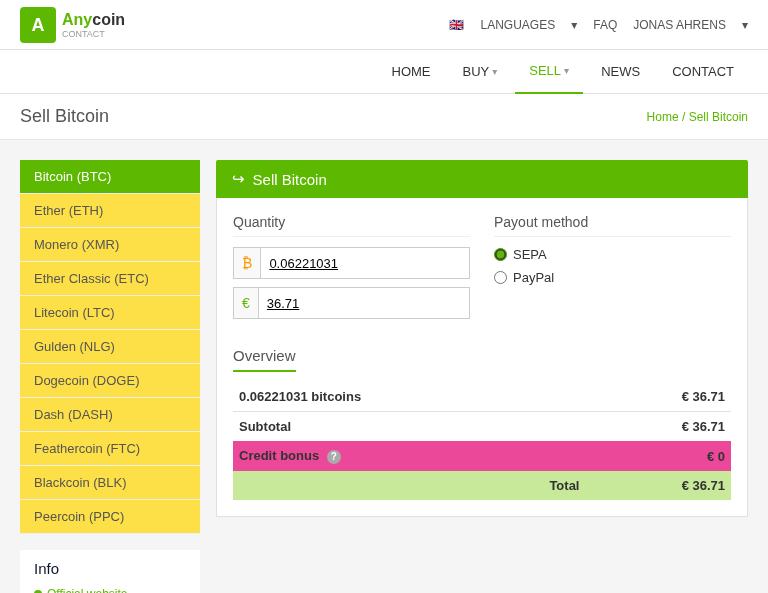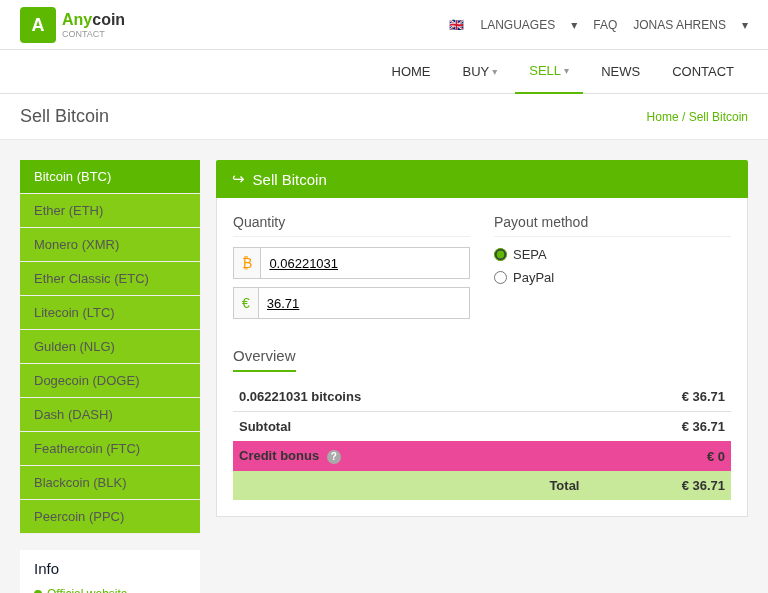--- a/index.html
+++ b/index.html
@@ -95,21 +95,21 @@
 
     
     .sidebar {
       width: 180px;
       flex-shrink: 0;
     }
     .sidebar-item {
       padding: 9px 14px;
       cursor: pointer;
       border-bottom: 1px solid #eee;
-      background: #84cc16;
+      background: #fde047;
       color: #555;
       font-size: 13px;
     }
     .sidebar-item.active {
       background: #5cb800;
       color: #fff;
     }
     .sidebar-section {
       margin-top: 16px;
       background: #fff;

